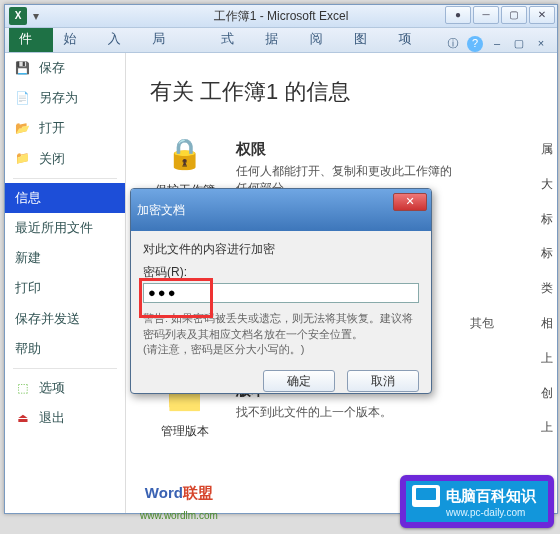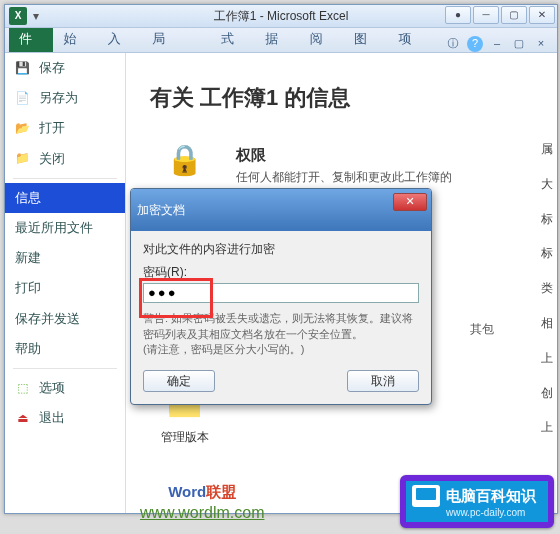--- a/index.html
+++ b/index.html
@@ -18,45 +18,45 @@
   .ribbon .help{margin-left:auto;display:flex;gap:6px;padding-right:8px;color:#3b5b7e}
   .ribbon .help span{width:16px;height:16px;border-radius:50%;display:flex;align-items:center;justify-content:center;font-size:11px}
   
   .backstage{display:flex;height:460px}
   .sidebar{width:120px;background:#fff;border-right:1px solid #ddd}
   .sidebar .it{display:flex;align-items:center;gap:8px;padding:6px 10px;color:#355;font-size:13px}
   .sidebar .it.sel{background:#1d4ed8;color:#fff}
   .sidebar .it .ic{width:16px;height:16px;display:flex;align-items:center;justify-content:center;font-size:12px;color:#6b4}
   .sidebar hr{border:none;border-top:1px solid #e4e4e4;margin:4px 8px}
   .content{flex:1;position:relative;padding:14px 10px 0 24px;overflow:hidden}
-  .content h1{font-size:22px;font-weight:bold;color:#333;margin:16px 0 22px 0}
+  .content h1{font-size:22px;font-weight:normal;color:#333;margin:10px 0 22px 0}
   .section{display:flex;gap:16px;margin-bottom:26px}
   .bigbtn{width:70px;text-align:center;font-size:12px;color:#333}
   .bigbtn .bicon{width:56px;height:48px;margin:0 auto 4px;display:flex;align-items:center;justify-content:center;font-size:30px}
   .bigbtn .bicon.lock{color:#e2a100}
   .bigbtn .bicon.doc{color:#6e9b3f}
   .sectxt h3{margin:8px 0 4px 0;font-size:15px;color:#333;font-weight:bold}
   .sectxt p{margin:0;color:#555;font-size:12px;max-width:220px}
   
   .rstrip{position:absolute;right:0;top:70px;width:16px;color:#444;font-size:12px}
   .rstrip div{margin:18px 0}
   
   .dialog{position:absolute;left:130px;top:188px;width:300px;border:1px solid #4f6d8f;background:#f0f0f0;box-shadow:2px 3px 8px rgba(0,0,0,.4);border-radius:4px;overflow:hidden}
   .dlg-title{height:42px;background:linear-gradient(#6fa6e3,#3d76ba);display:flex;align-items:center;color:#fff;font-size:12px;padding:0 6px;position:relative}
   .dlg-title .x{position:absolute;right:4px;top:4px;width:32px;height:16px;background:linear-gradient(#e77,#c33);border:1px solid #944;border-radius:2px;display:flex;align-items:center;justify-content:center;color:#fff;font-size:11px}
   .dlg-body{padding:10px 12px 4px;color:#333;font-size:12px}
   .dlg-body .lbl{position:relative}
   .redbox{position:absolute;left:-4px;top:14px;width:68px;height:34px;border:3px solid #e33;pointer-events:none}
   .pw{width:100%;height:20px;border:1px solid #8aa;margin:2px 0 8px;padding:1px 4px;font-size:13px;letter-spacing:2px;box-sizing:border-box}
   .warn{color:#666;font-size:11px;line-height:1.45}
-  .dlg-foot{display:flex;justify-content:space-between;gap:12px;padding:8px 12px 12px}
+  .dlg-foot{display:flex;justify-content:flex-end;gap:12px;padding:8px 12px 1px}
   .dlg-foot button{width:72px;height:22px;border:1px solid #8a9db5;background:linear-gradient(#fefefe,#e4ecf5);border-radius:3px;font-size:12px;color:#333}
   
   .wm1{position:absolute;left:140px;bottom:10px;font-size:15px;color:#b23;text-align:center}
-  .wm1 .u{color:#4b8a2c;font-size:16px;text-decoration:underline}
+  .wm1 .u{color:#4b8a2c;font-size:10px;}
   .wm1 .w{color:#3a62b3;font-weight:bold}
   .wm1 .lm{color:#d6452b;font-weight:bold}
   .wm2{position:absolute;right:6px;bottom:6px;background:#1296db;border:6px solid #6d28d9;border-radius:6px;padding:4px 12px 2px 40px;color:#fff;font-size:15px;font-weight:bold;box-shadow:0 1px 3px rgba(0,0,0,.4)}
   .wm2 .pc{position:absolute;left:6px;top:4px;width:28px;height:22px;background:#fff;border-radius:3px}
   .wm2 .pc:after{content:"";position:absolute;left:4px;top:3px;width:20px;height:12px;background:#1296db;border-radius:1px}
   .wm2 .url{display:block;font-size:10px;font-weight:normal;color:#d9f2ff}
 </style>
 </head>
 <body>
 
@@ -156,20 +156,24 @@
       </div>
 
       <div style="height:90px"></div>
       <div style="margin-left:320px;color:#555;font-size:12px">其包</div>
 
       <div class="section" style="margin-top:40px">
         <div class="bigbtn">
           <div class="bicon doc">🗂️</div>
           <div>管理版本</div>
         </div>
+        <div class="sectxt">
+          <h3>版本</h3>
+          <p>找不到此文件的上一个版本。</p>
+        </div>
       </div>
 
       <div class="rstrip">
         <div>属</div>
         <div>大</div>
         <div>标</div>
         <div>标</div>
         <div>类</div>
         <div>相</div>
         <div>上</div>

